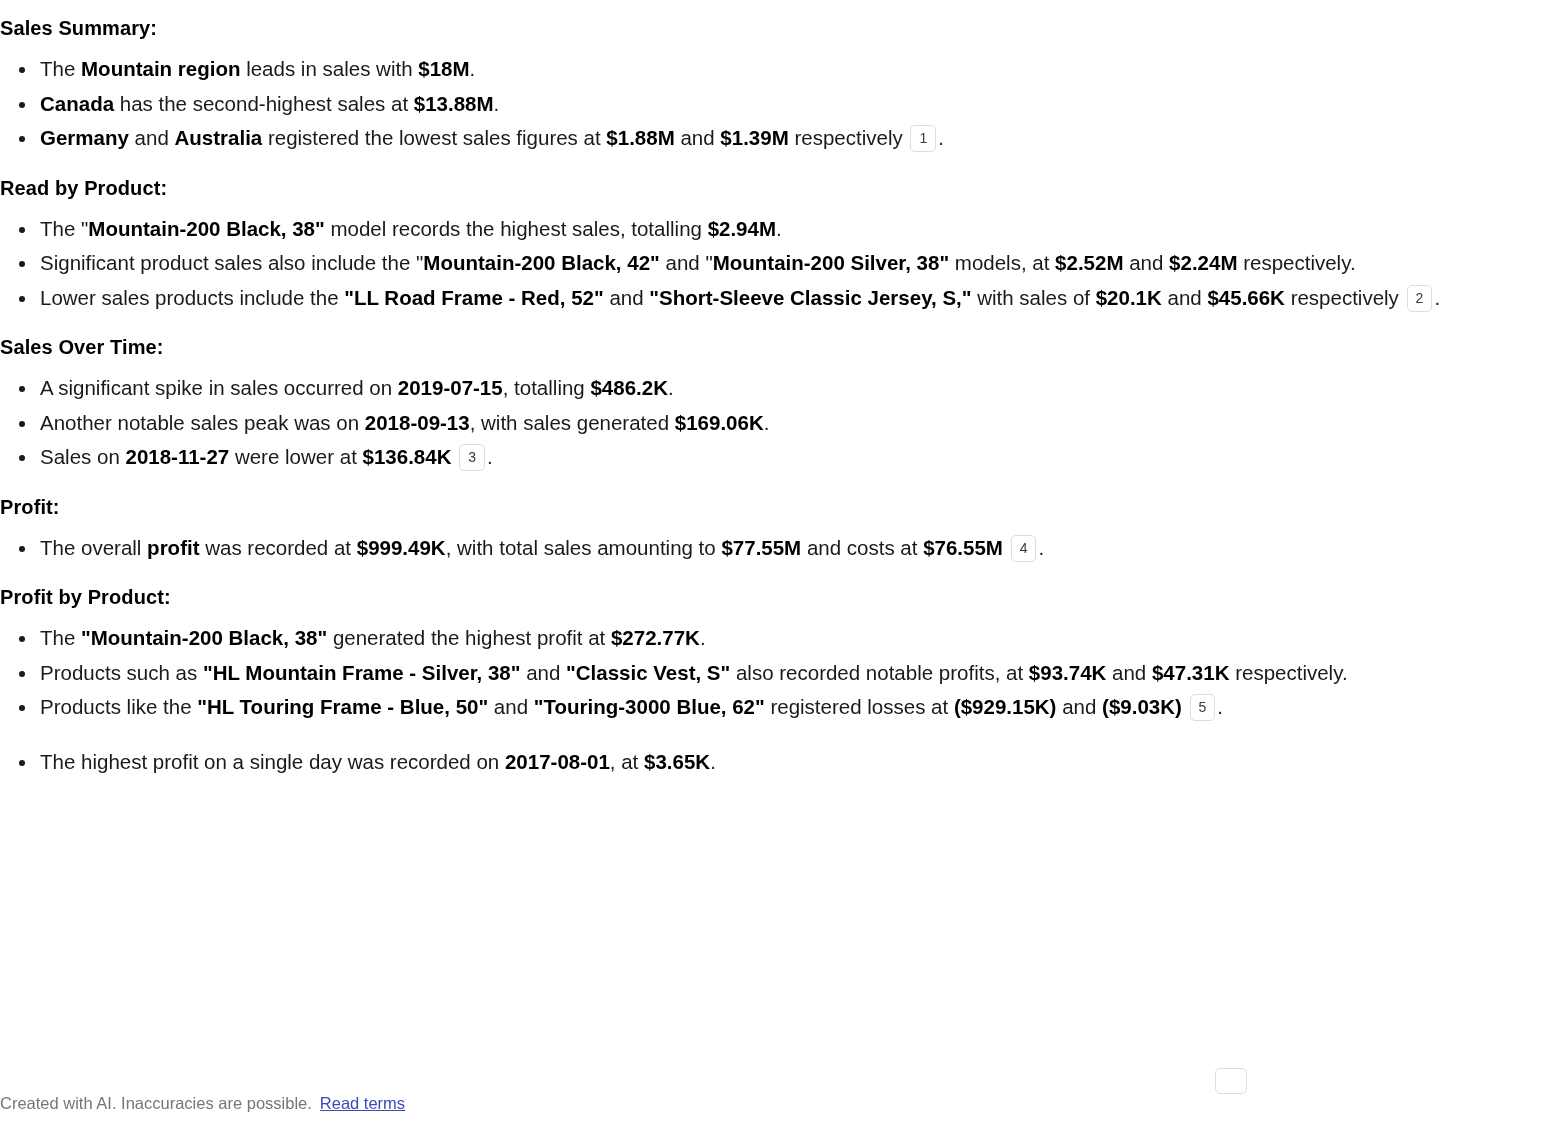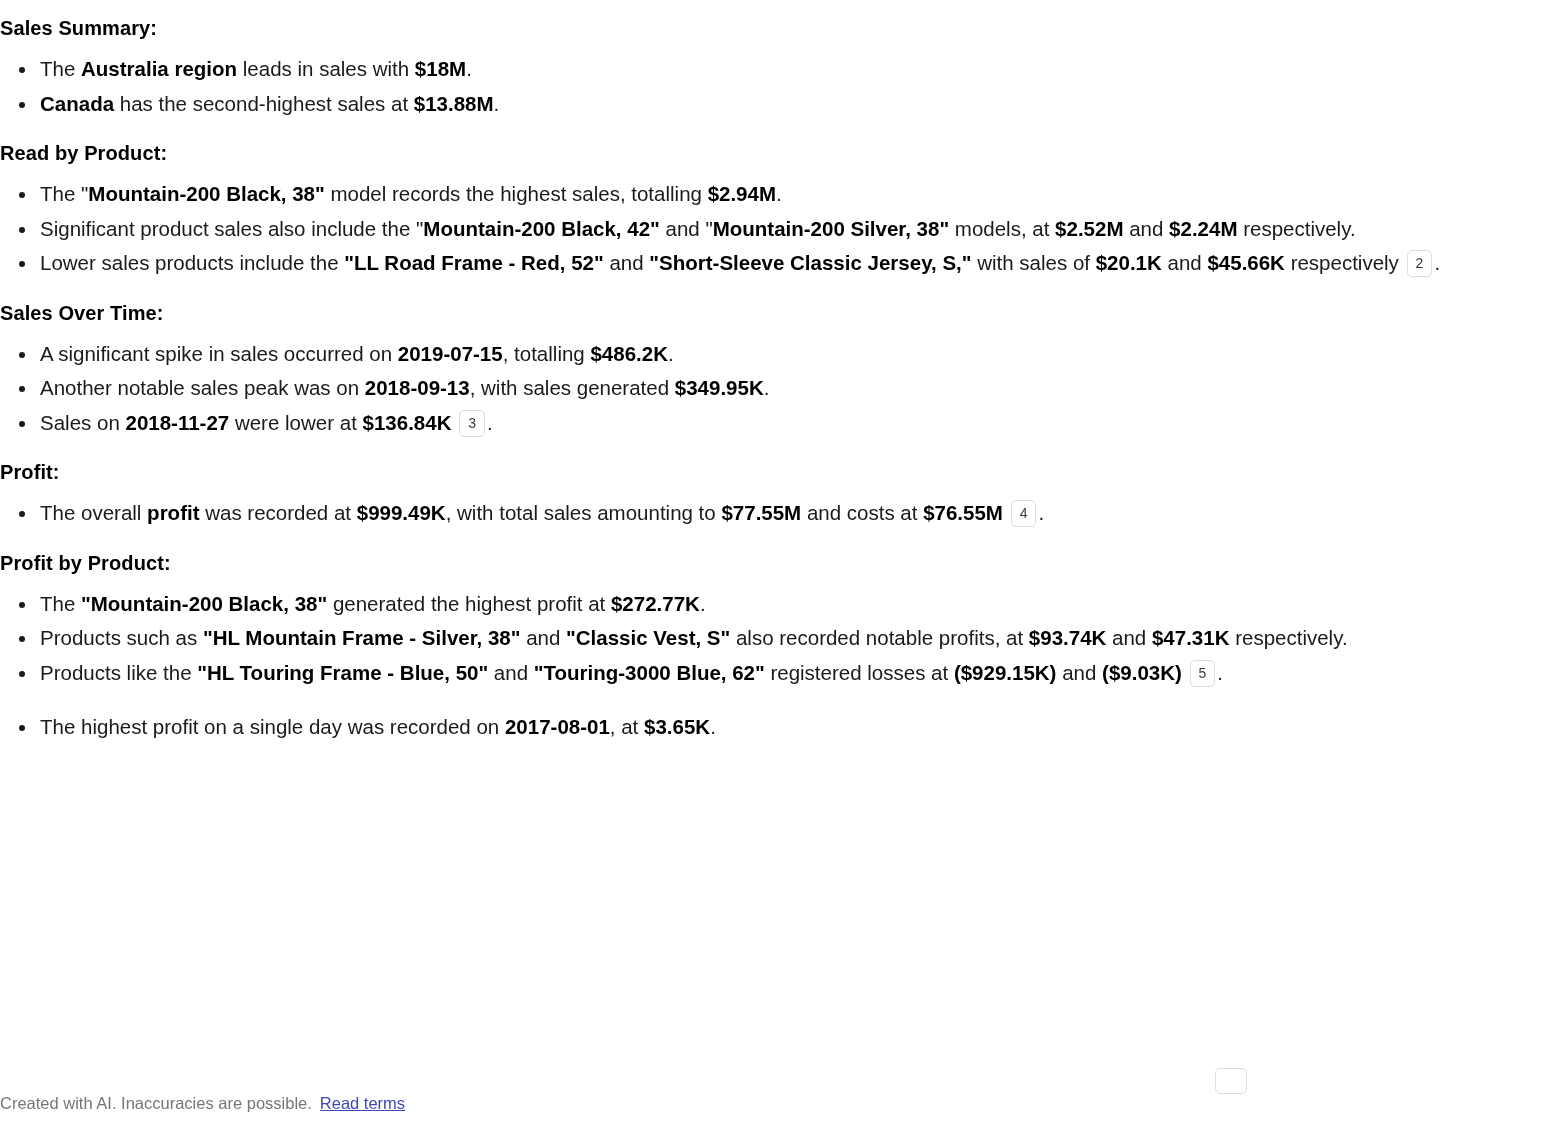--- a/index.html
+++ b/index.html
@@ -134,37 +134,38 @@
 
   <div class="content-area">
     <div class="inner">
 
       <div class="heading-block first">
         <h3 class="section-heading">Sales Summary:</h3>
       </div>
 
       <div id="sections-host">
           <ul class="bullets">
-            <li><span>The </span><b>Australia region</b><span> leads in sales with </span><b>$18M</b><span>.</span></li>
+            <li><span>The </span><b>Mountain region</b><span> leads in sales with </span><b>$18M</b><span>.</span></li>
             <li><b>Canada</b><span> has the second-highest sales at </span><b>$13.88M</b><span>.</span></li>
+            <li><b>Germany</b><span> and </span><b>Australia</b><span> registered the lowest sales figures at </span><b>$1.88M</b><span> and </span><b>$1.39M</b><span> respectively </span><span class="cite">1</span><span>.</span></li>
           </ul>
           <div class="heading-block">
             <h3 class="section-heading">Read by Product:</h3>
           </div>
           <ul class="bullets">
             <li><span>The </span><span>"</span><b>Mountain-200 Black, 38"</b><span> model records the highest sales, totalling </span><b>$2.94M</b><span>.</span></li>
             <li><span>Significant product sales also include the </span><span>"</span><b>Mountain-200 Black, 42"</b><span> and </span><span>"</span><b>Mountain-200 Silver, 38"</b><span> models, at </span><b>$2.52M</b><span> and </span><b>$2.24M</b><span> respectively.</span></li>
             <li><span>Lower sales products include the </span><b>"LL Road Frame - Red, 52"</b><span> and </span><b>"Short-Sleeve Classic Jersey, S,"</b><span> with sales of </span><b>$20.1K</b><span> and </span><b>$45.66K</b><span> respectively </span><span class="cite">2</span><span>.</span></li>
           </ul>
           <div class="heading-block">
             <h3 class="section-heading">Sales Over Time:</h3>
           </div>
           <ul class="bullets">
             <li><span>A significant spike in sales occurred on </span><b>2019-07-15</b><span>, totalling </span><b>$486.2K</b><span>.</span></li>
-            <li><span>Another notable sales peak was on </span><b>2018-09-13</b><span>, with sales generated </span><b>$349.95K</b><span>.</span></li>
+            <li><span>Another notable sales peak was on </span><b>2018-09-13</b><span>, with sales generated </span><b>$169.06K</b><span>.</span></li>
             <li><span>Sales on </span><b>2018-11-27</b><span> were lower at </span><b>$136.84K</b><span> </span><span class="cite">3</span><span>.</span></li>
           </ul>
           <div class="heading-block">
             <h3 class="section-heading">Profit:</h3>
           </div>
           <ul class="bullets">
             <li><span>The overall </span><b>profit</b><span> was recorded at </span><b>$999.49K</b><span>, with total sales amounting to </span><b>$77.55M</b><span> and costs at </span><b>$76.55M</b><span> </span><span class="cite">4</span><span>.</span></li>
           </ul>
           <div class="heading-block">
             <h3 class="section-heading">Profit by Product:</h3>

